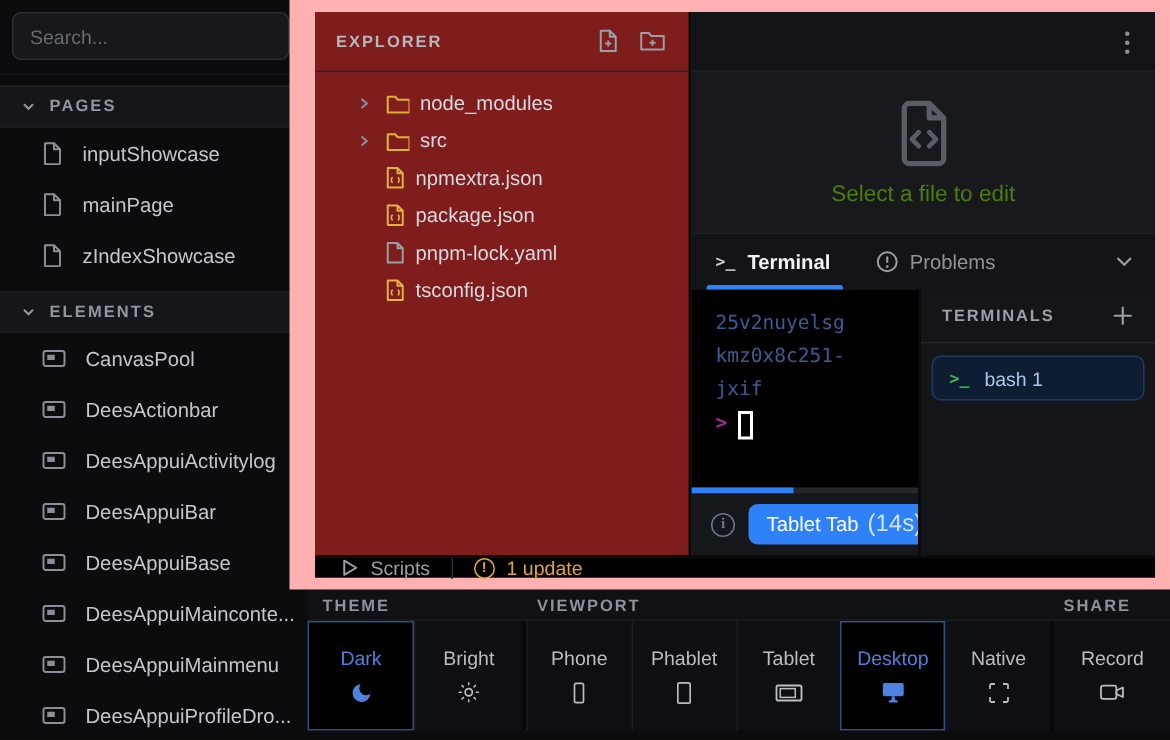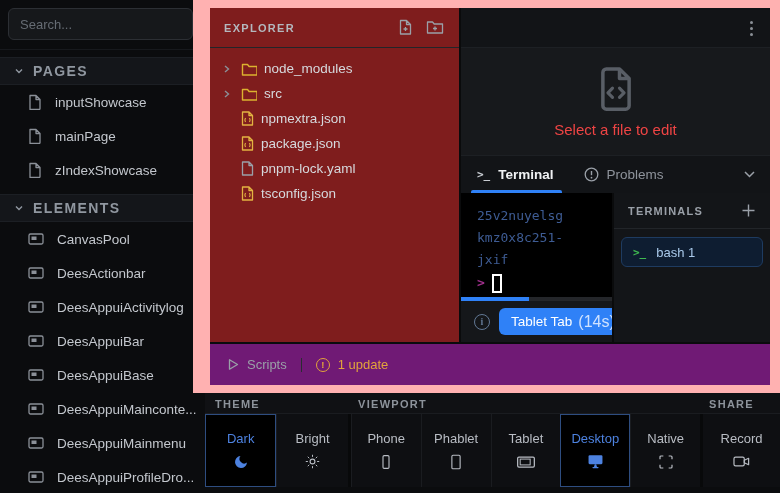--- a/index.html
+++ b/index.html
@@ -7,51 +7,51 @@
   body { font-family:"Liberation Sans", sans-serif; background:#0b0c0e; position:relative; color:#c3c7cd; }
   svg { display:block; }
 
   
   .sidebar { position:absolute; left:0; top:0; width:205px; height:493px; background:#0b0c0e; z-index:1; }
   .search-wrap { padding:8px 12px 9px 8px; border-bottom:1px solid #17191d; }
   .search-input { width:100%; height:32px; background:#16181b; border:1px solid #2c2f34; border-radius:6px;
     color:#c3c7cd; font-size:13px; padding:0 11px; outline:none; font-family:"Liberation Sans", sans-serif; }
   .search-input::placeholder { color:#666c74; }
   .side-section-header { height:28px; margin-top:7px; background:#14161a; border-top:1px solid #1c1f24; border-bottom:1px solid #1c1f24;
-    display:flex; align-items:center; gap:9px; padding-left:14px; color:#9097a0; font-size:14px; font-weight:bold; letter-spacing:1.4px; cursor:pointer; }
+    display:flex; align-items:center; gap:9px; padding-left:14px; color:#9097a0; font-size:11px; font-weight:bold; letter-spacing:1.4px; cursor:pointer; }
   .side-item { height:34px; display:flex; align-items:center; gap:13px; padding-left:28px; font-size:13.5px; color:#c3c7cd; cursor:pointer; white-space:nowrap; }
   .side-item .sicon { color:#8b9098; display:flex; flex:none; }
 
   
   .pink-frame { position:absolute; left:193px; top:0; width:587px; height:393px; background:#ffb1b1; z-index:5; }
   .panel-inner { position:absolute; left:17px; top:8px; width:560px; height:377px; background:#121417; display:flex; flex-direction:column; }
   .panel-main { flex:1; display:flex; min-height:0; }
 
   
   .explorer { width:251px; background:#7f1d1d; border-right:2px solid #0a0b0c; display:flex; flex-direction:column; }
   .explorer-header { height:40px; display:flex; align-items:center; padding:0 14px; border-bottom:1px solid #222529; }
   .explorer-title { color:#b4b8be; font-size:11px; font-weight:bold; letter-spacing:1.3px; }
   .explorer-actions { margin-left:auto; display:flex; gap:10px; color:#9aa0a8; }
   .hdr-icon { cursor:pointer; padding:1px; }
-  .explorer-body { padding-top:8px; }
+  .explorer-body { padding-top:8px;margin-left:16px; }
   .tree-row { height:25px; display:flex; align-items:center; padding-left:12px; gap:7px; font-size:13.5px; color:#d6d9dd; cursor:pointer; }
   .tree-row .chev { width:12px; display:flex; color:#8b9098; visibility:hidden; flex:none; }
   .tree-row[data-icon="folder"] .chev { visibility:visible; }
   .tree-row .ticon { display:none; flex:none; }
   .tree-row[data-icon="folder"] .icon-folder { display:flex; color:#dcb22f; }
   .tree-row[data-icon="json"]   .icon-json   { display:flex; color:#e3b341; }
   .tree-row[data-icon="file"]   .icon-file   { display:flex; color:#9aa0a8; }
 
   
   .right-col { flex:1; display:flex; flex-direction:column; min-width:0; }
   .editor-tabbar { height:40px; background:#121417; border-bottom:1px solid #1d2024; position:relative; flex:none; }
   .kebab { position:absolute; right:16px; top:12px; display:flex; flex-direction:column; gap:3px; cursor:pointer; padding:1px; }
   .kebab i { width:3px; height:3px; border-radius:50%; background:#8a8f96; }
   .editor-empty { height:107px; background:#17191c; display:flex; flex-direction:column; align-items:center; justify-content:center; gap:9px; flex:none; }
-  .editor-empty .msg { color:#ef4444; font-size:15px; }
+  .editor-empty .msg { color:#4d7c0f; font-size:15px; }
   .code-file-icon { color:#595e66; }
 
   .panel-tabs { height:38px; background:#121417; display:flex; align-items:center; padding-left:14px; gap:26px; position:relative; flex:none; border-top:1px solid #1d2024; }
   .ptab { height:100%; display:flex; align-items:center; gap:8px; position:relative; cursor:pointer; font-size:13.5px; color:#8f949c; padding:0 2px; }
   .ptab.active { color:#f0f2f4; font-weight:bold; }
   .ptab.active .underline { position:absolute; left:-4px; right:-6px; bottom:0; height:3px; background:#2f81f7; border-radius:2px 2px 0 0; }
   .term-glyph { font-family:"DejaVu Sans Mono", monospace; font-size:11px; font-weight:bold; color:#c8ccd2; }
   .ptab .picon { display:flex; color:#9aa0a8; }
   .tabs-chevron { position:absolute; right:14px; color:#9aa0a8; cursor:pointer; display:flex; }
 
@@ -73,21 +73,21 @@
   .terminals-panel { flex:1; background:#131518; display:flex; flex-direction:column; min-width:0; }
   .terminals-header { height:36px; display:flex; align-items:center; padding:0 14px; border-bottom:1px solid #222529;justify-content:center; }
   .terminals-title { color:#9aa0a8; font-size:11px; font-weight:bold; letter-spacing:1.2px; }
   .plus-icon { margin-left:auto; color:#9aa0a8; cursor:pointer; display:flex; }
   .terminal-item { margin:8px 7px 0 7px; height:30px; background:#0e1d31; border:1px solid #1e3b60; border-radius:6px;
     display:flex; align-items:center; gap:10px; padding-left:11px; cursor:pointer; }
   .terminal-item .tname { color:#a9c9ea; font-size:13px; }
   .bash-glyph { font-family:"DejaVu Sans Mono", monospace; font-size:11px; font-weight:bold; color:#3fb950; }
 
   
-  .status-bar { height:43px; background:#701a75; border-top:2px solid #0a0b0c; display:flex; align-items:center; padding-left:17px; gap:14px; flex:none; }
+  .status-bar { height:15px; background:#000000; border-top:2px solid #0a0b0c; display:flex; align-items:center; padding-left:17px; gap:14px; flex:none; }
   .sb-group { display:flex; align-items:center; gap:8px; cursor:pointer; }
   .sb-scripts { color:#9aa0a8; font-size:13px; }
   .sb-divider { width:1px; height:14px; background:#2a2d31; }
   .sb-update { color:#e2a43b; font-size:13px; }
   .warn-icon { width:14px; height:14px; border:1.5px solid #e2a43b; border-radius:50%; display:flex; align-items:center; justify-content:center;
     font-size:9.5px; font-weight:bold; color:#e2a43b; }
   .info-circle { width:16px; height:16px; border:1.5px solid #627894; border-radius:50%; display:flex; align-items:center; justify-content:center;
     font-size:10px; font-weight:bold; font-family:"Liberation Serif", serif; }
 
   

